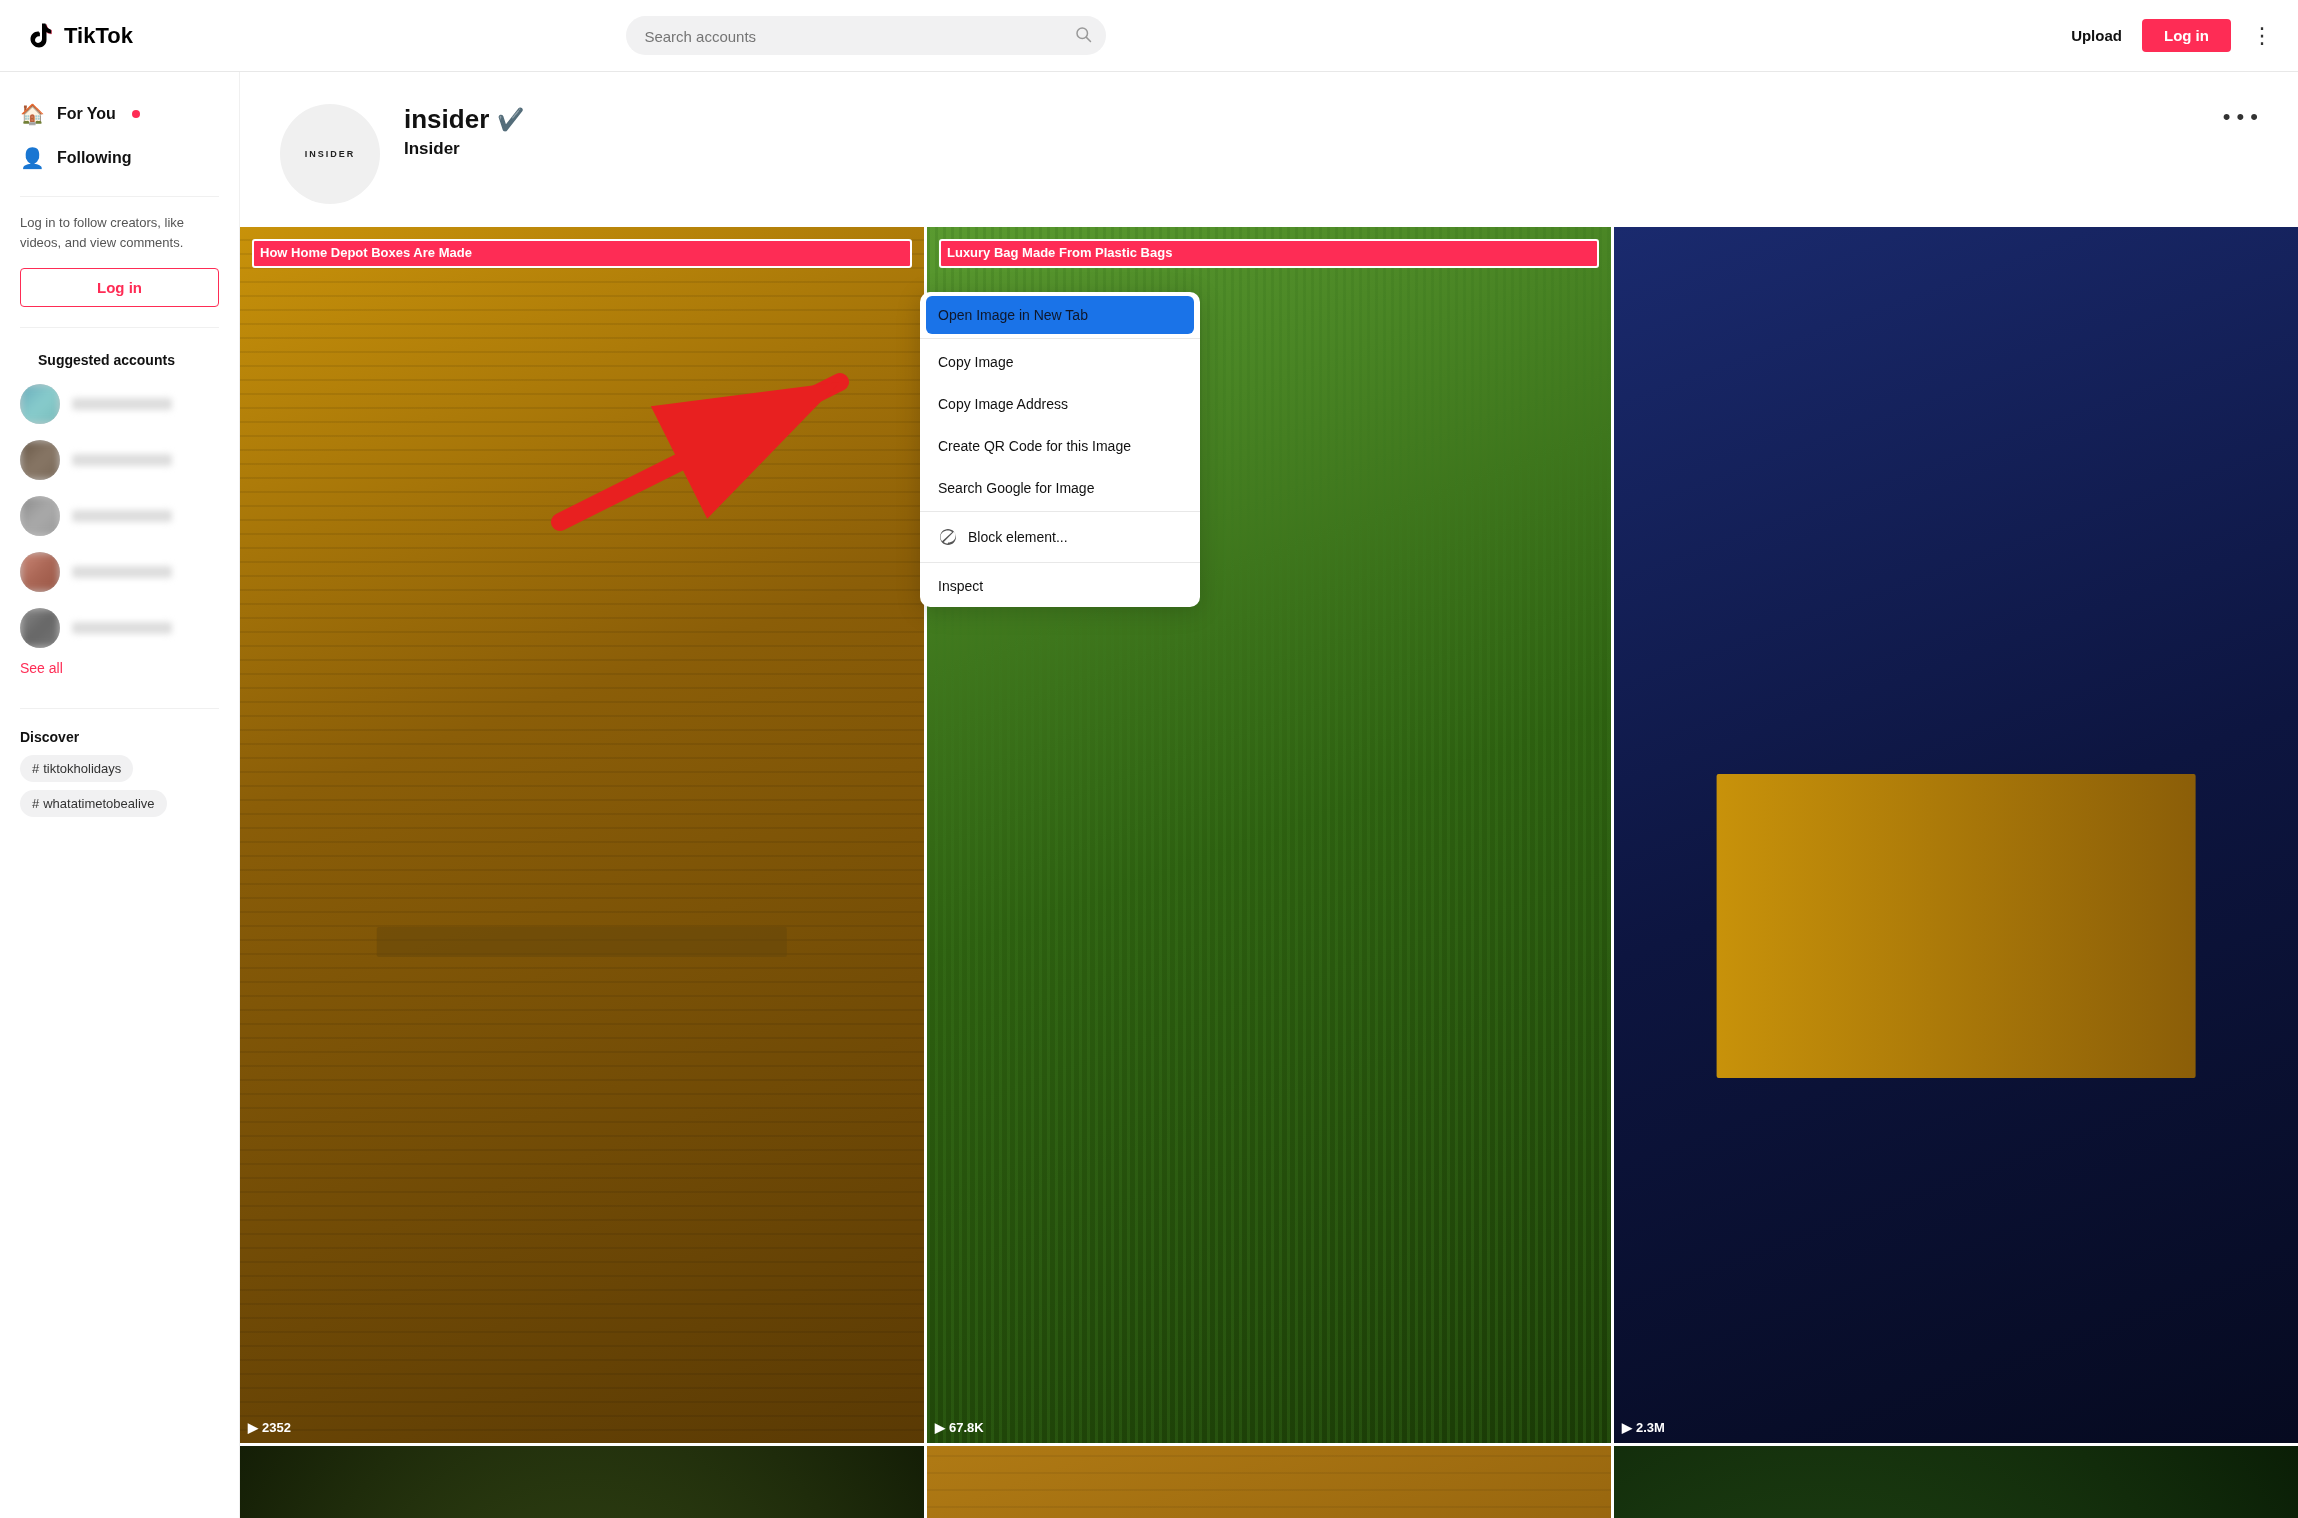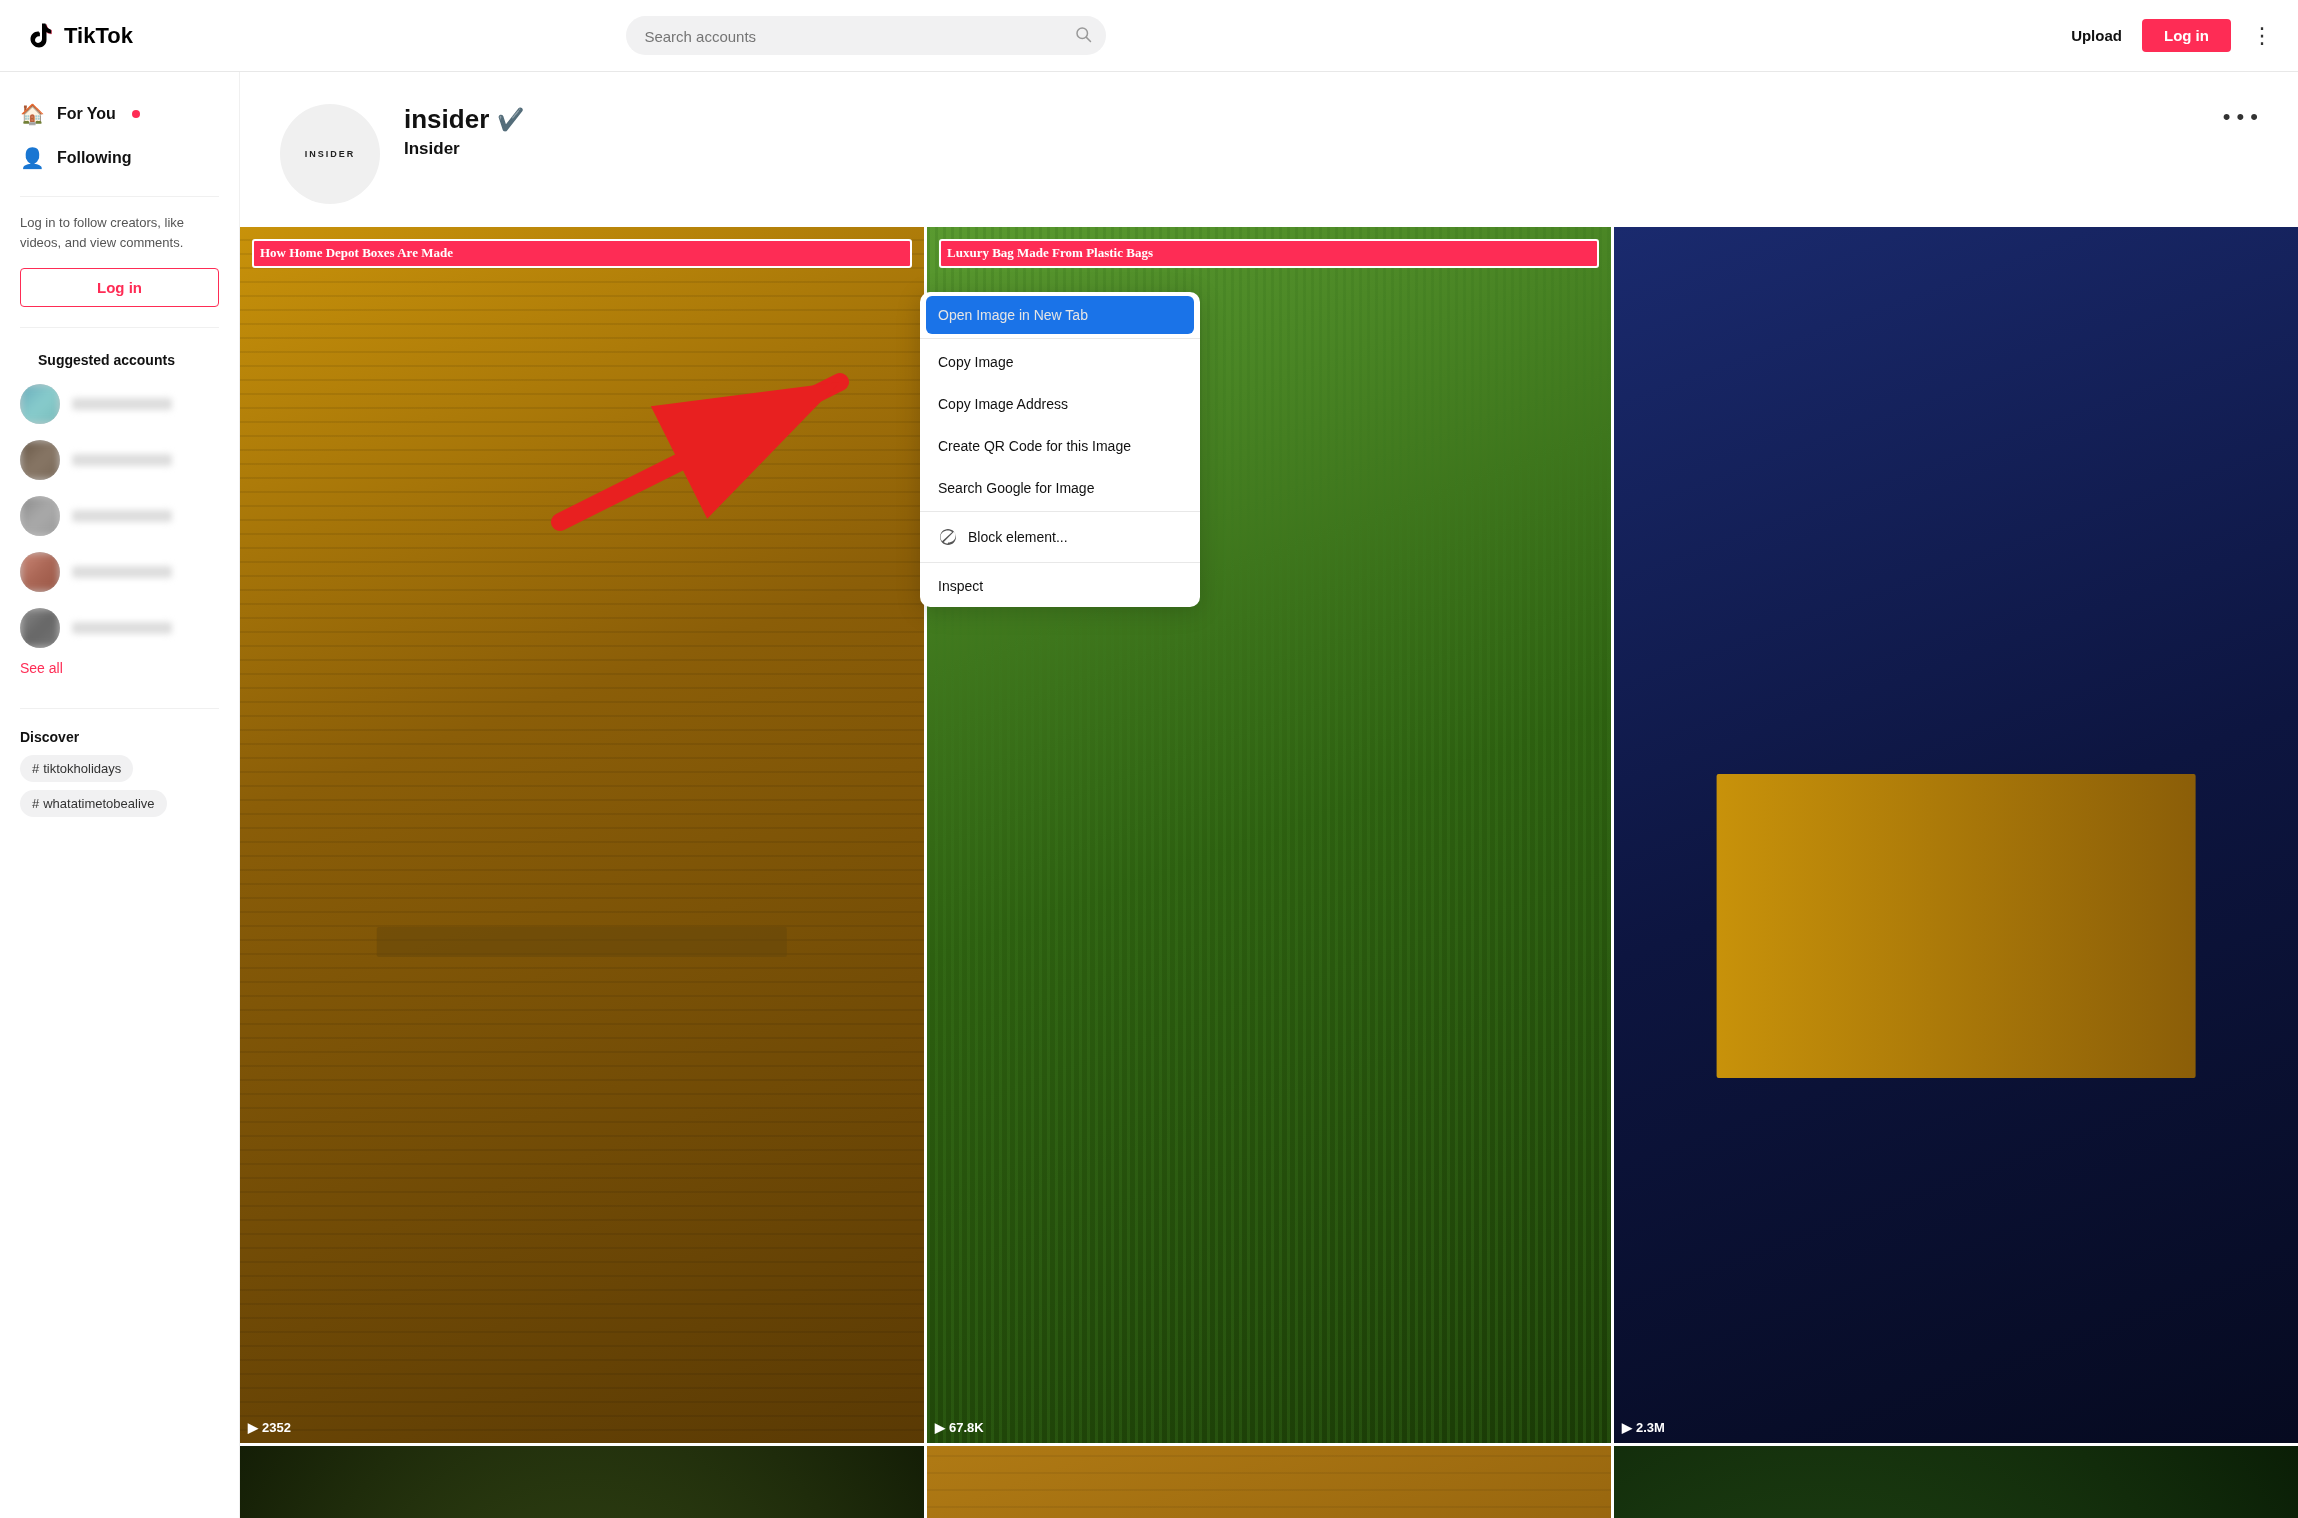--- a/index.html
+++ b/index.html
@@ -311,21 +311,20 @@
       top: 12px;
       left: 12px;
       right: 12px;
       background: #fe2c55;
       color: #fff;
       font-size: 13px;
       font-weight: 700;
       padding: 6px 8px;
       border-radius: 3px;
       line-height: 1.3;
-      font-family: Liberation Serif, serif;
     }
     .video-label-outline {
       border: 2px solid #fff;
       padding: 4px 6px;
     }
     .video-play-count {
       position: absolute;
       bottom: 8px;
       left: 8px;
       color: #fff;
@@ -372,21 +371,21 @@
       padding: 13px 18px;
       font-size: 14px;
       color: #111;
       cursor: pointer;
       display: flex;
       align-items: center;
       gap: 10px;
     }
     .context-menu-item.highlighted {
       background: #1a73e8;
-      color: #e5e5e5;
+      color: #0f172a;
       border-radius: 6px;
       margin: 4px 6px;
       padding: 11px 12px;
     }
     .context-menu-divider {
       height: 1px;
       background: #e8e8e8;
       margin: 2px 0;
     }
     .block-icon {

